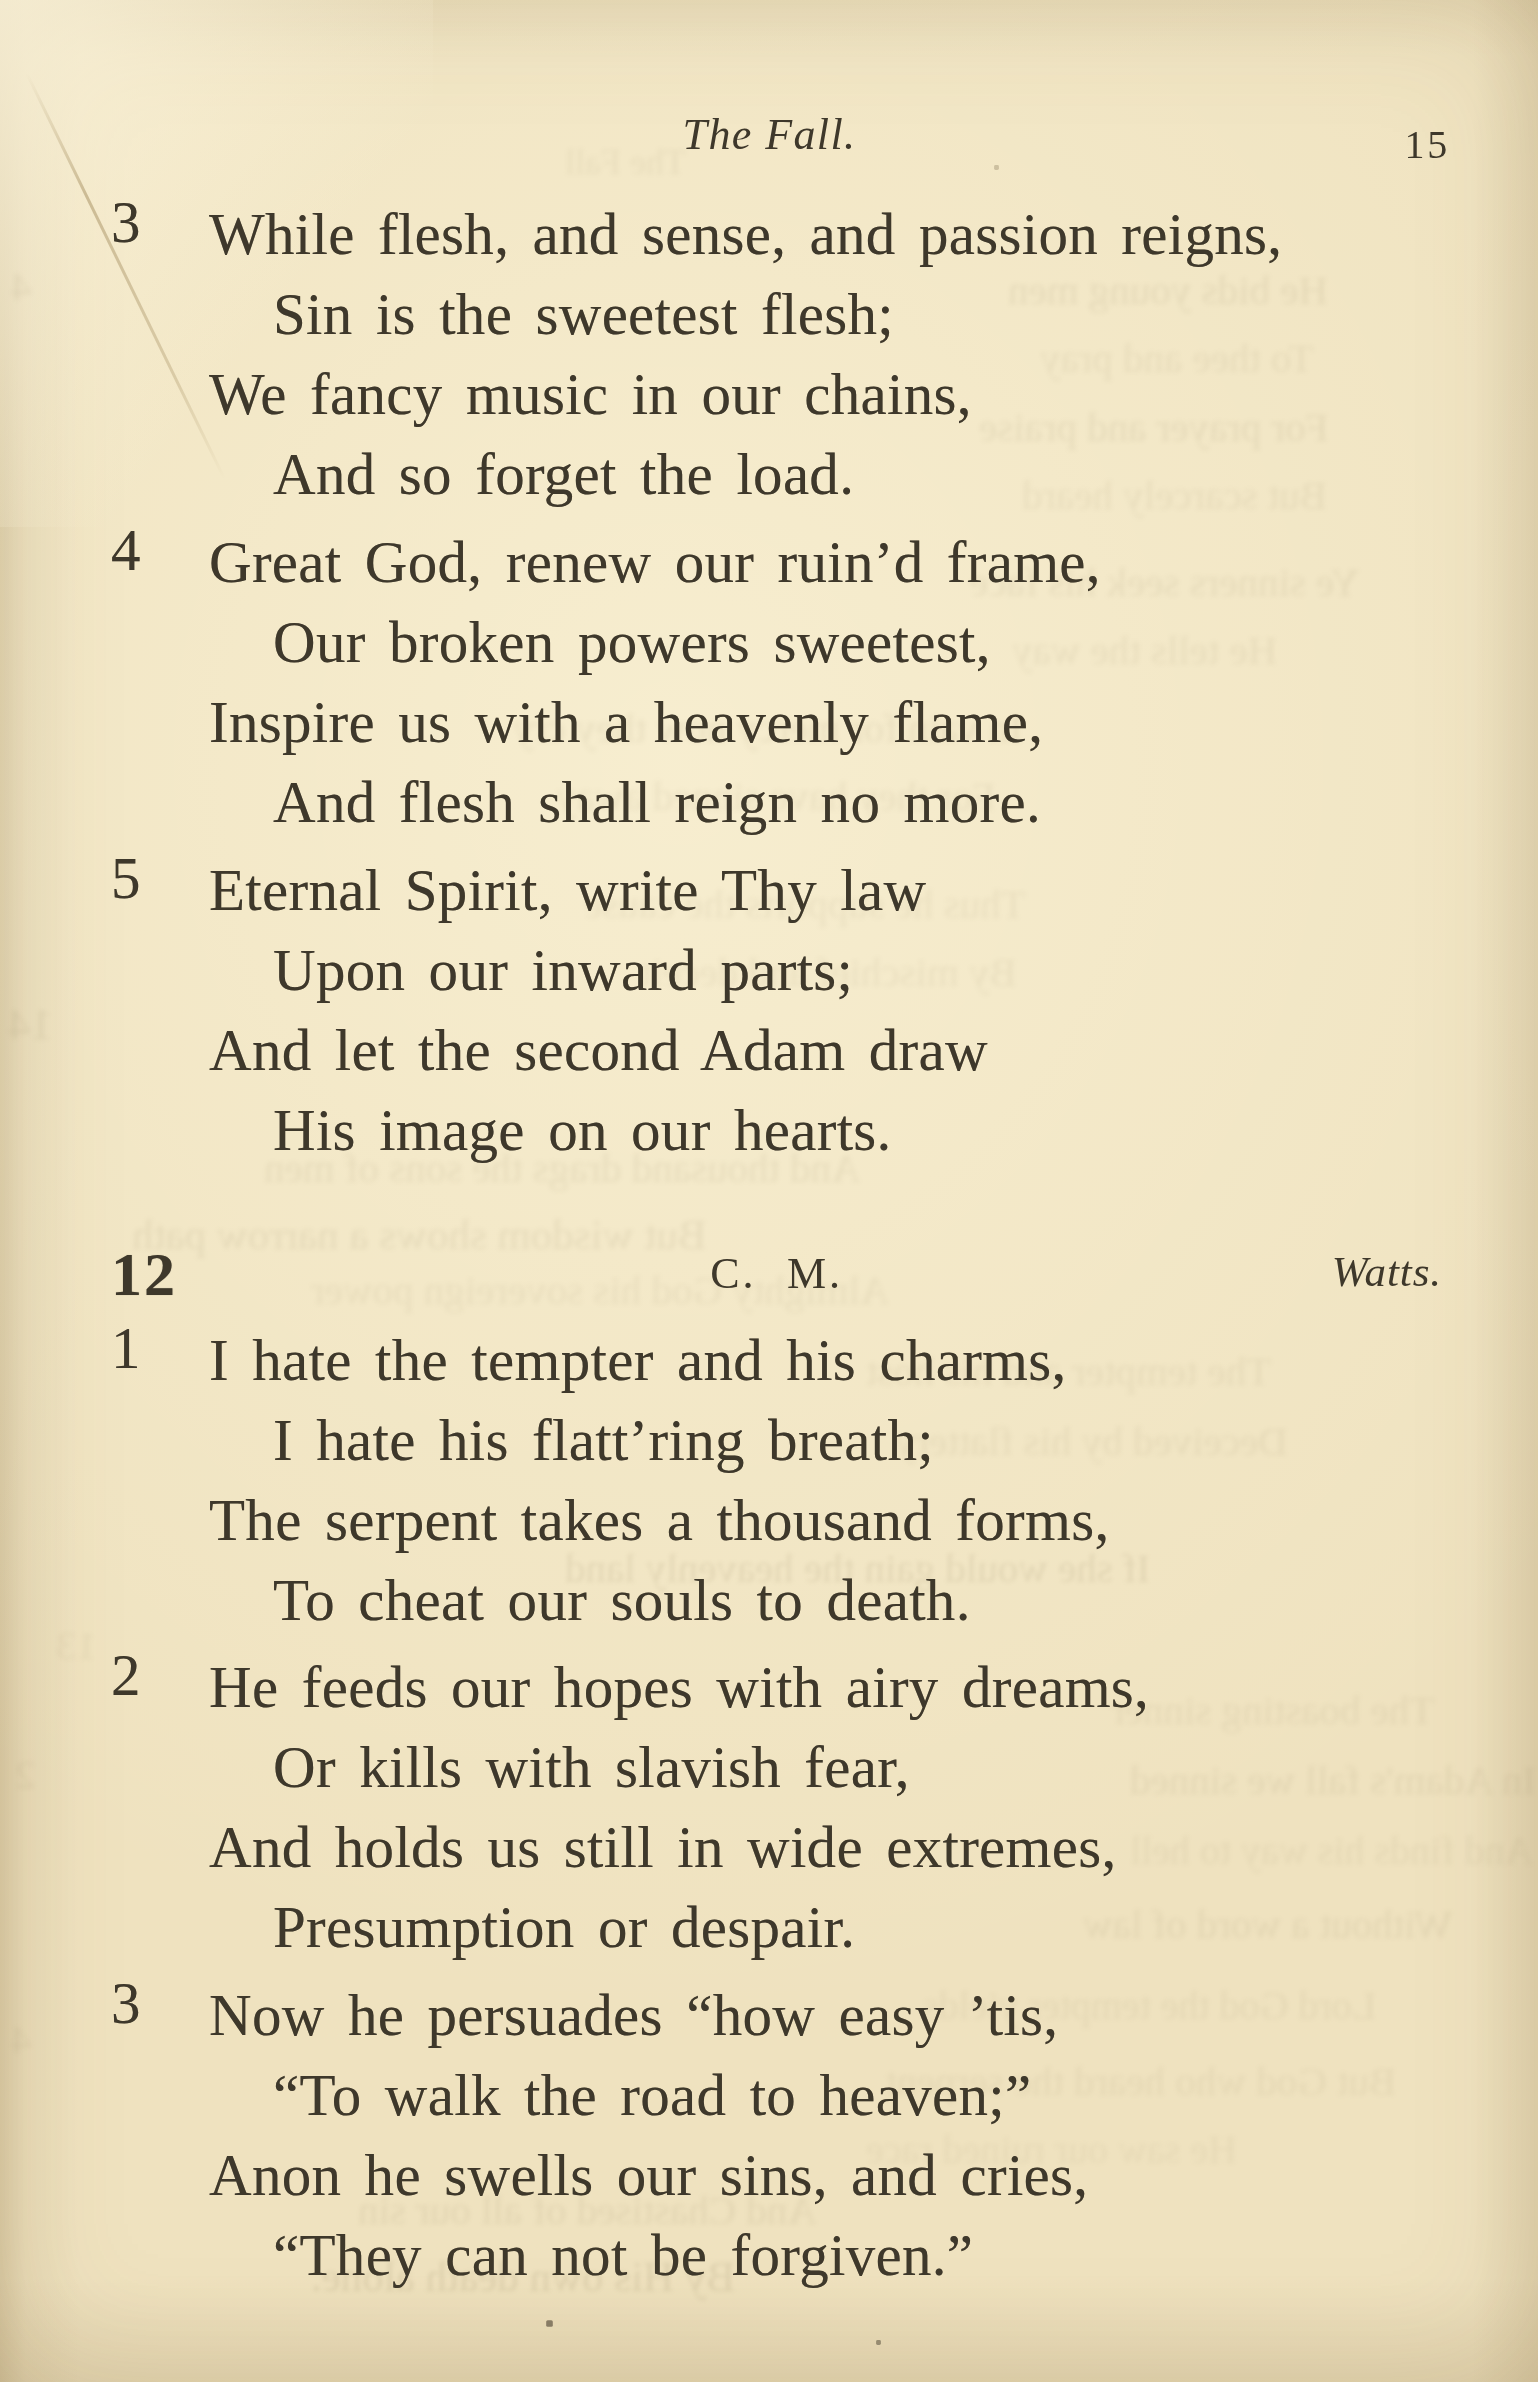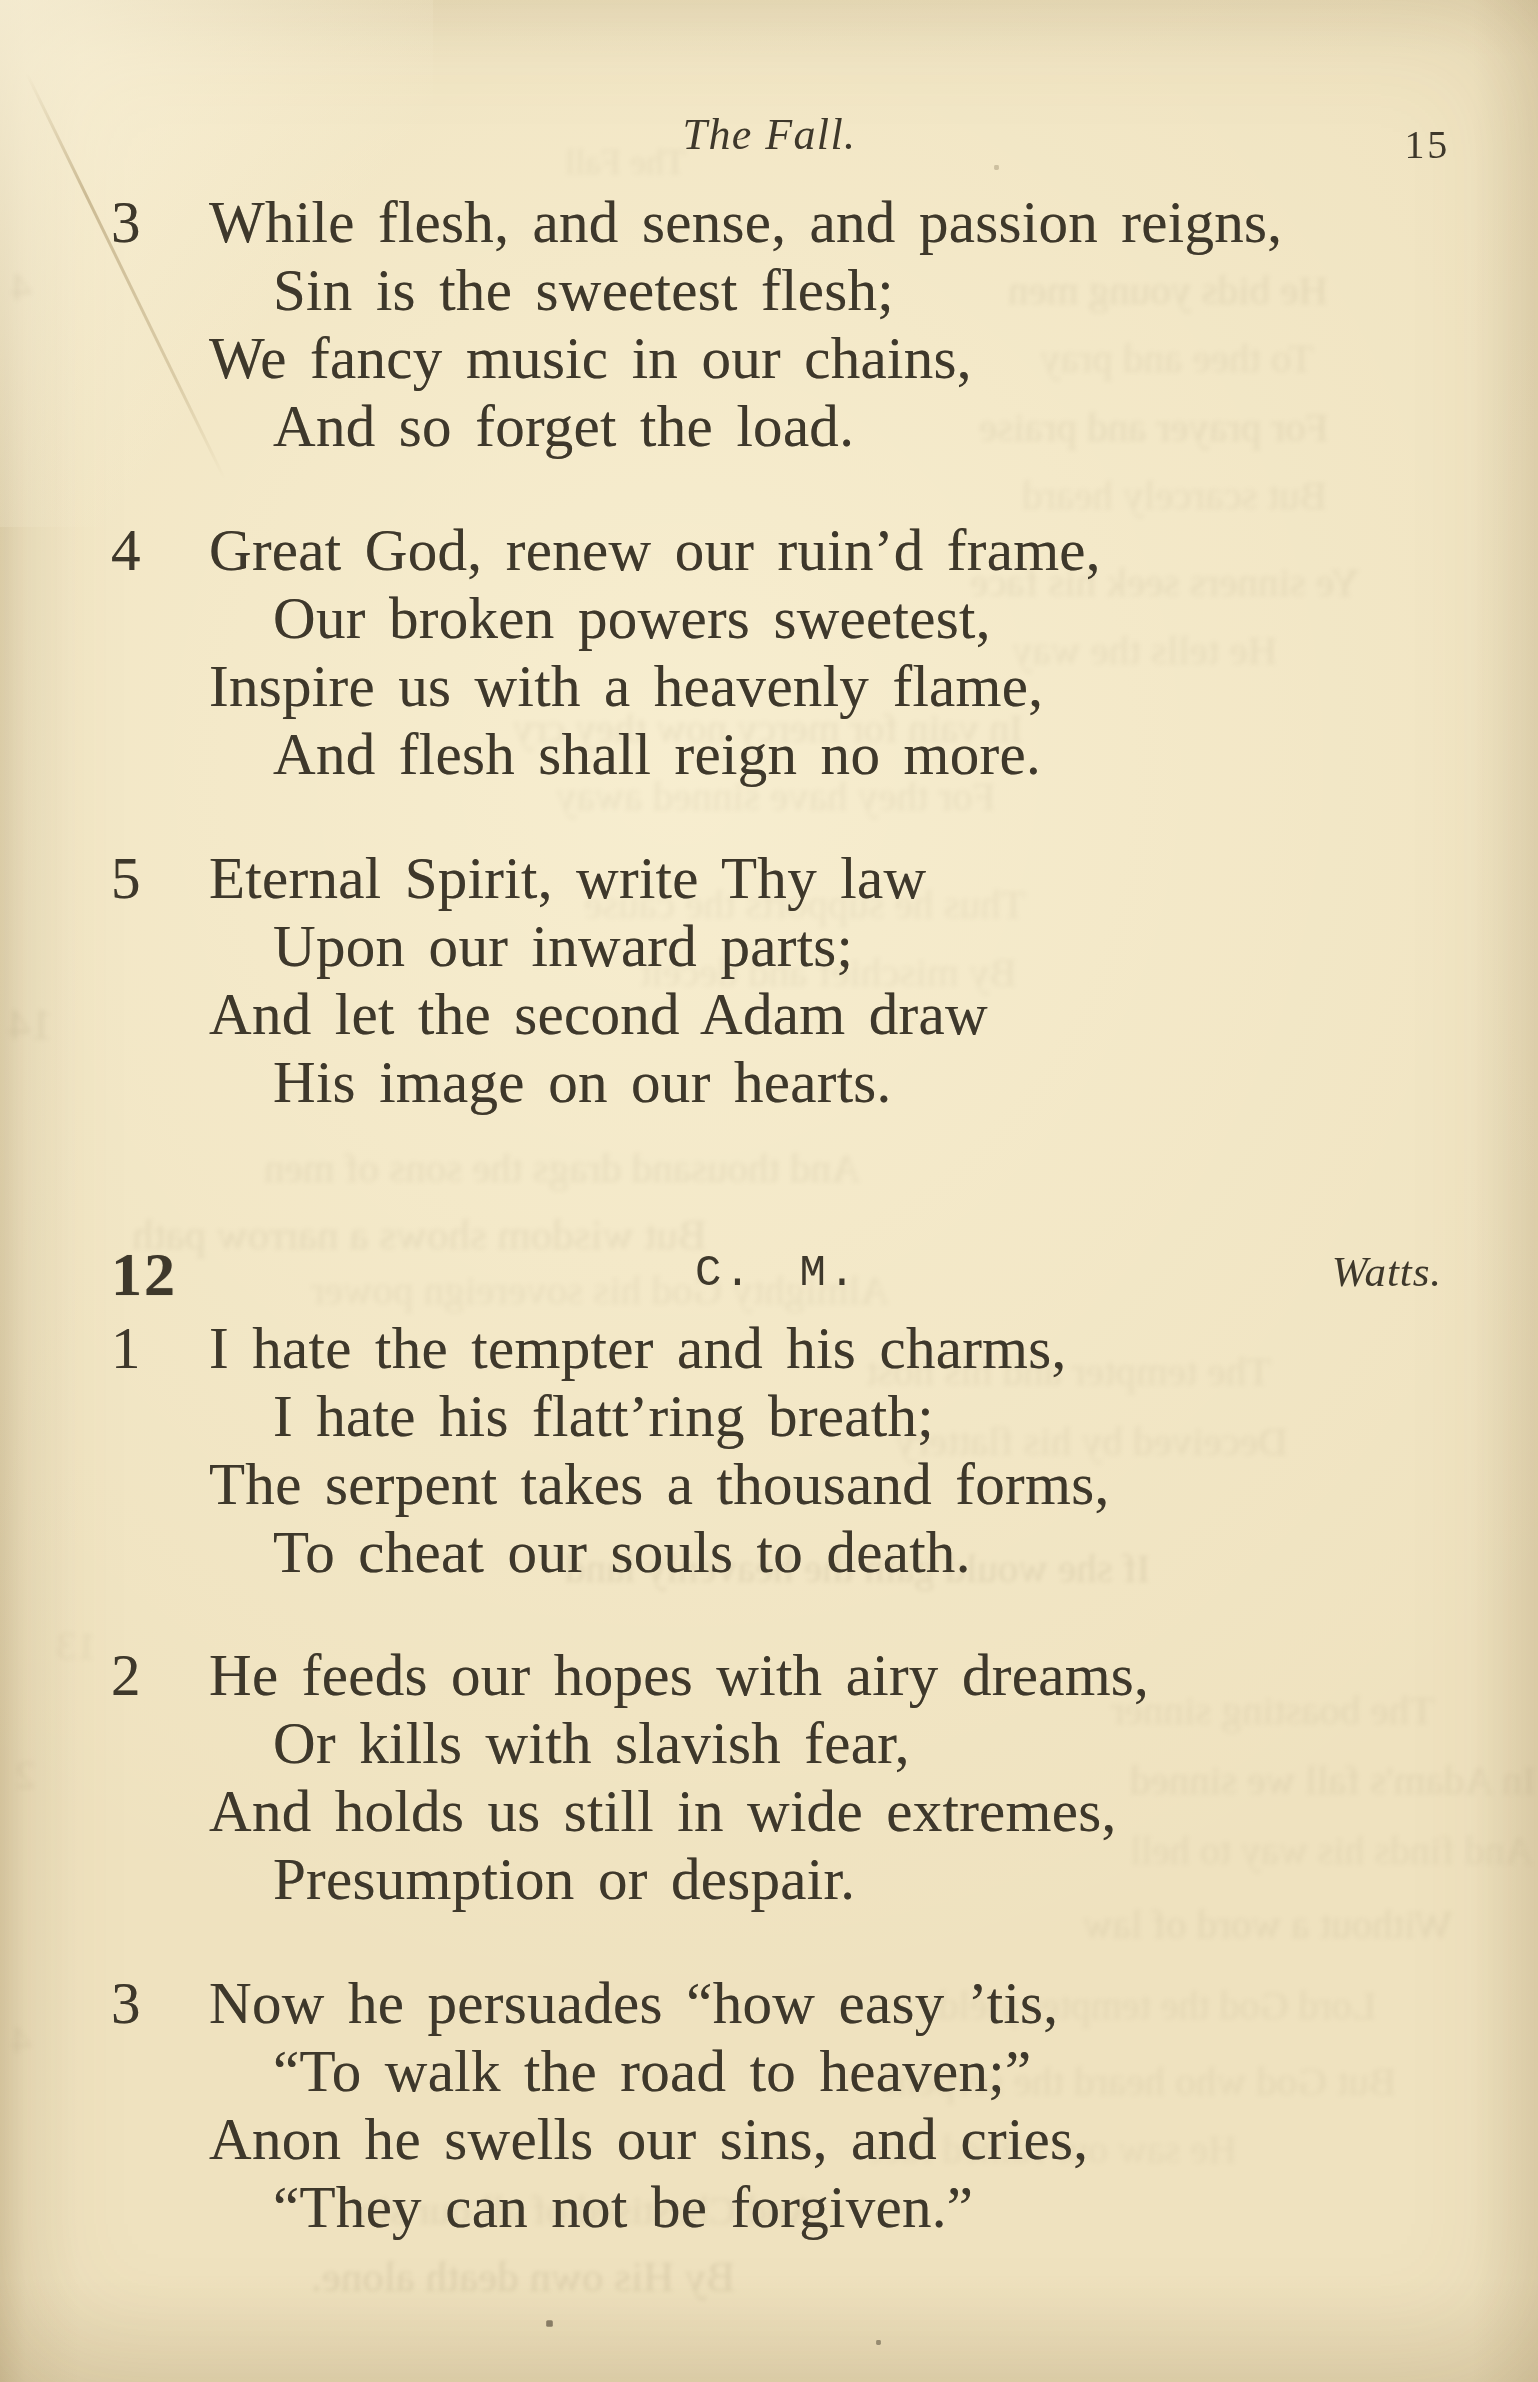--- a/index.html
+++ b/index.html
@@ -53,28 +53,28 @@
     font-size:40px;letter-spacing:2.8px;font-variant:small-caps;
   }
   
   .verse{
     position:absolute;left:111px;right:47px;
     font-size:59px;line-height:68px;
     word-spacing:.14em;letter-spacing:0.3px;
     text-shadow:0 0 0.6px rgba(62,54,40,.45);
   }
   .vnum{position:absolute;left:0;top:0;line-height:68px;}
-  .vline{padding-left:98px;}
+  .vline{padding-left:98px;margin-top:12px;}
   .vline.indent{padding-left:162px;}
   
   .hymn-heading{position:absolute;top:1239px;left:111px;right:97px;height:81px;}
   .hymn-number{position:absolute;left:0;top:0;font-size:62px;font-weight:bold;letter-spacing:1.9px;
     text-shadow:0 0 0.8px rgba(62,54,40,.55);}
   .hymn-meter{position:absolute;left:0;right:0;top:9.4px;text-align:center;
-    font-size:44px;letter-spacing:2.8px;word-spacing:17px;font-family:Liberation Mono, monospace;}
+    font-size:44px;letter-spacing:2.8px;word-spacing:17px;}
   .hymn-author{position:absolute;right:0;top:7.5px;font-style:italic;font-size:43px;letter-spacing:0.9px;text-align:right;}
 </style>
 </head>
 <body>
 
 <div class="page">
 
   <div class="corner-light"></div>
   <div class="crease"></div>
   <div class="specks"></div>

